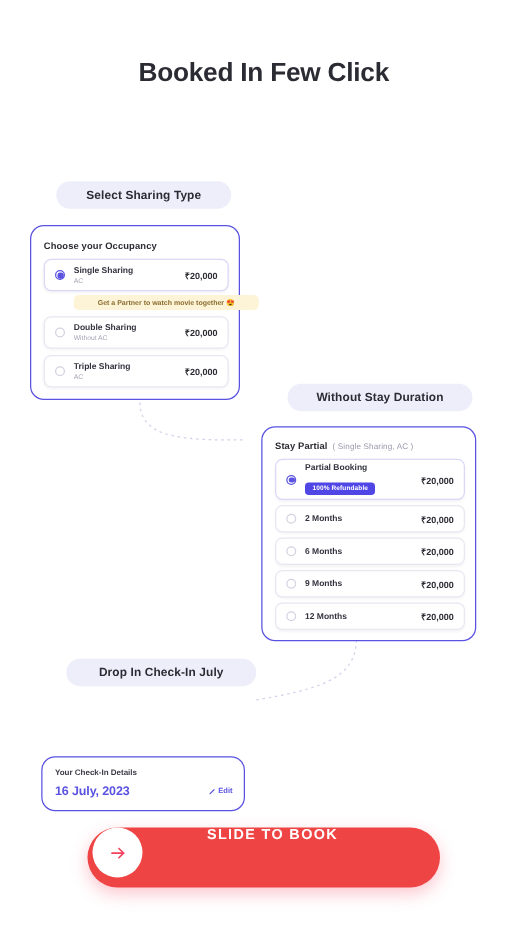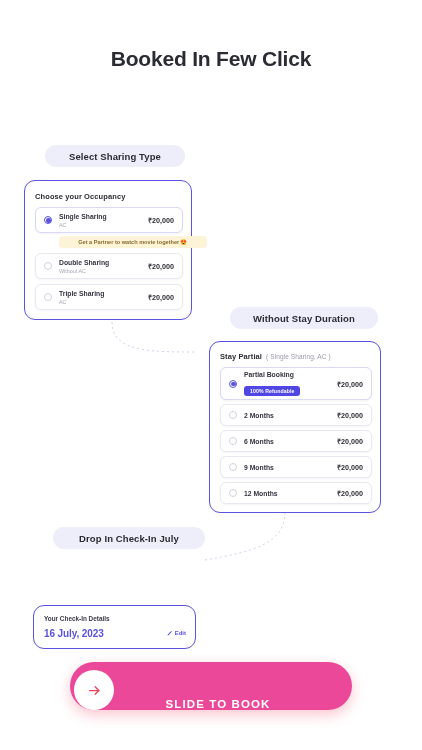--- a/index.html
+++ b/index.html
@@ -95,23 +95,23 @@
   .ci-label { font-size: 6.4px; font-weight: bold; color: #3a3a46; }
   .ci-date  { font-size: 10px; font-weight: bold; color: #5a52e0; letter-spacing: -0.1px; }
   .ci-edit  {
     display: flex; align-items: center; gap: 2px;
     font-size: 6px; font-weight: bold; color: #5a52e0;
   }
 
   
   .slide {
     position: absolute;
-    background: #ec4899;
+    background: #ef4444;
     border-radius: 28px;
-    display: flex; align-items: flex-end;
+    display: flex; align-items: flex-start;
     box-shadow: 0 5px 14px rgba(242,65,92,0.30);
   }
   .knob {
     width: 40px; height: 40px; border-radius: 50%;
     background: #fff; margin-left: 4px;
     display: flex; align-items: center; justify-content: center;
     flex: 0 0 auto;
   }
   .slide-label {
     flex: 1 1 auto; text-align: center;

